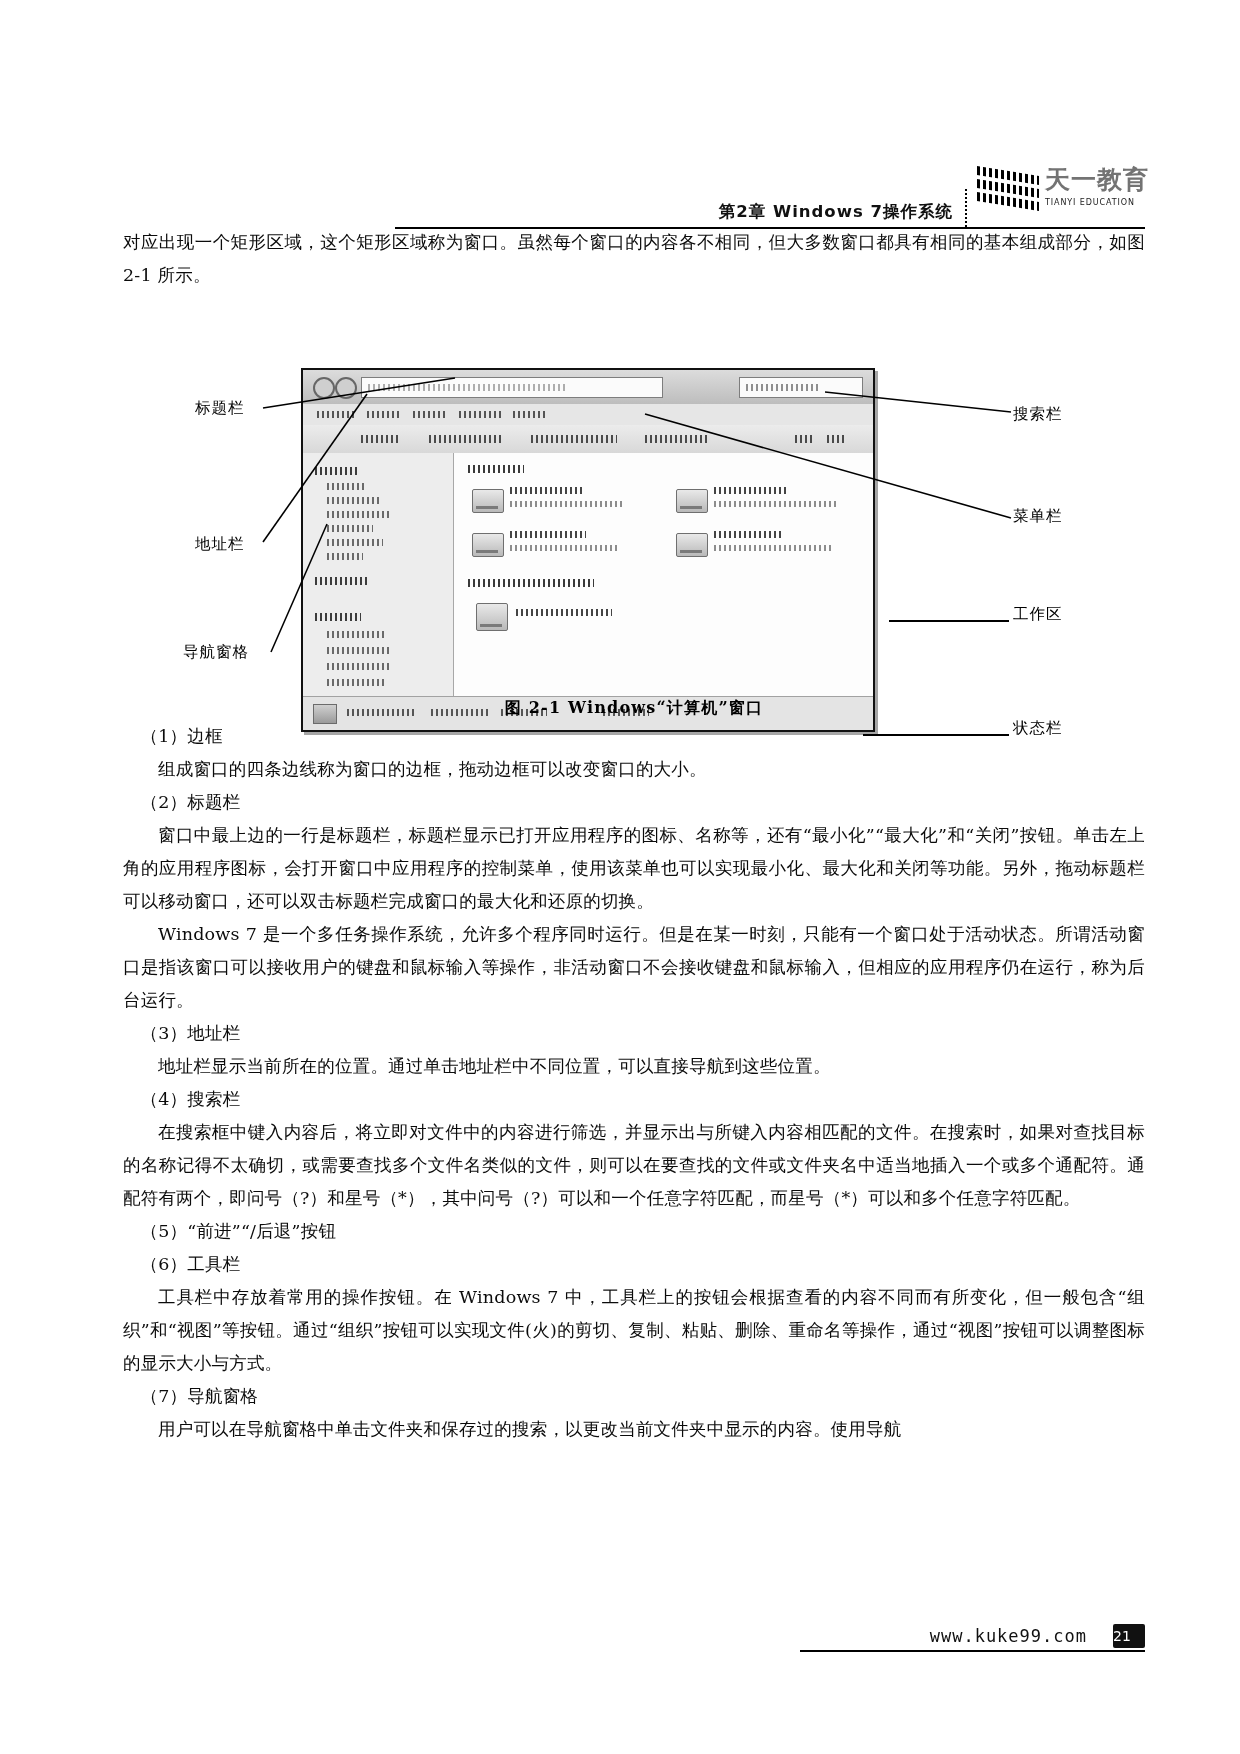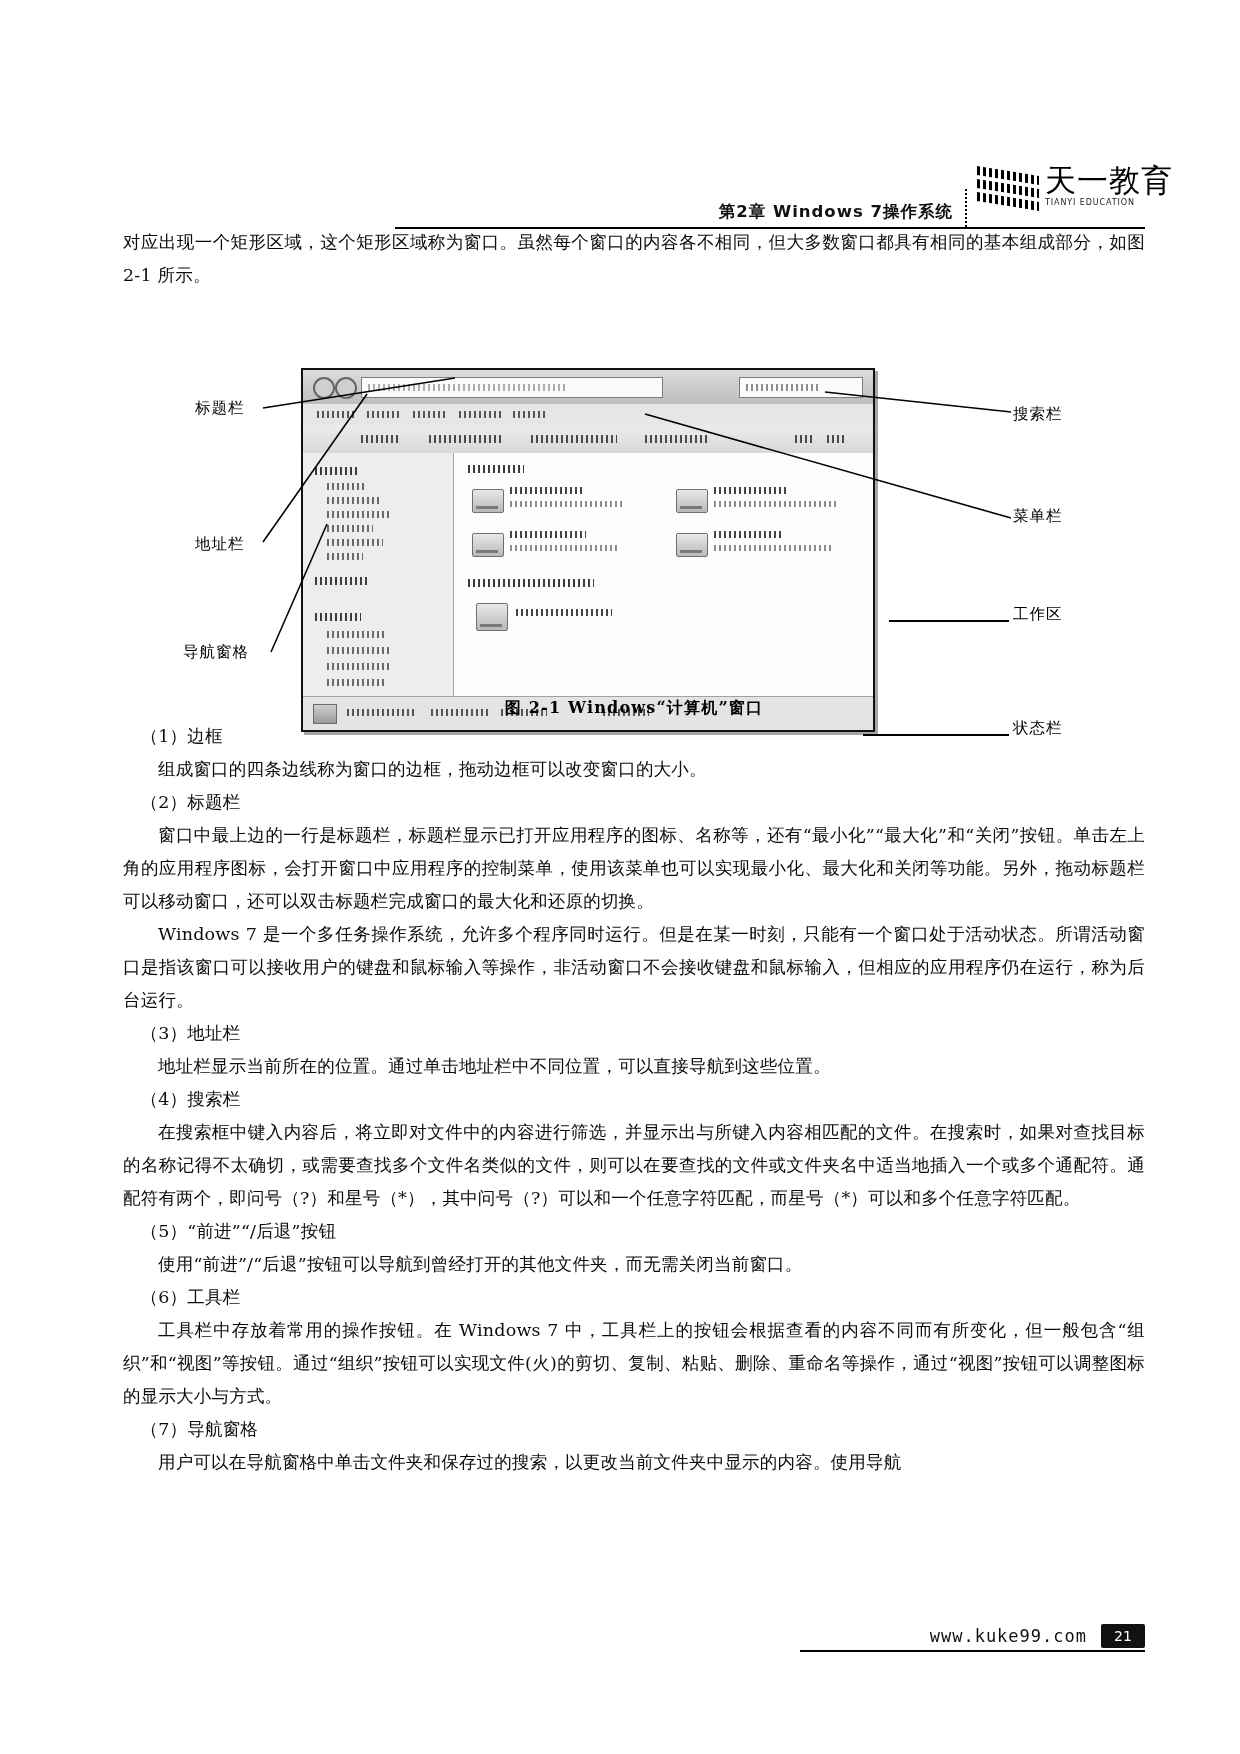--- a/index.html
+++ b/index.html
@@ -72,26 +72,26 @@
     background: repeating-linear-gradient(90deg,#000 0 3px,#fff 3px 6px);
     transform: skewY(9deg);
   }
   .logo-mark i:nth-child(1){ top: 2px; }
   .logo-mark i:nth-child(2){ top: 15px; }
   .logo-mark i:nth-child(3){ top: 28px; }
   .logo-text {
     position: absolute;
     left: 70px;
     top: 0px;
-    font-size: 31px;
-    font-weight: normal;
+    font-size: 25px;
+    font-weight: bold;
     letter-spacing: 1px;
     white-space: nowrap;
     line-height: 34px;
-    color: #000000;
+    color: #737373;
   }
   .logo-sub {
     position: absolute;
     left: 70px;
     top: 35px;
     font-size: 8px;
     letter-spacing: 0.9px;
     color: #222;
     white-space: nowrap;
   }
@@ -310,25 +310,24 @@
     position: absolute;
     right: 58px; top: 4px;
     font-size: 17px;
     font-family: "DejaVu Sans Mono", "Liberation Mono", monospace;
     letter-spacing: 1px;
     color: #111;
   }
   .footer-pg {
     position: absolute;
     right: 0; top: 2px;
-    width: 44px; height: 24px;
+    width: 32px; height: 24px;
     background: #111;
     color: #fff;
     font-size: 14px;
-    text-align: center;
     line-height: 24px;
     border-radius: 2px;
   }
 </style>
 </head>
 <body>
 
 <div class="page">
 
   <div class="header">
@@ -494,21 +493,20 @@
     <p class="para indent">窗口中最上边的一行是标题栏，标题栏显示已打开应用程序的图标、名称等，还有“最小化”“最大化”和“关闭”按钮。单击左上角的应用程序图标，会打开窗口中应用程序的控制菜单，使用该菜单也可以实现最小化、最大化和关闭等功能。另外，拖动标题栏可以移动窗口，还可以双击标题栏完成窗口的最大化和还原的切换。</p>
     <p class="para indent">Windows 7 是一个多任务操作系统，允许多个程序同时运行。但是在某一时刻，只能有一个窗口处于活动状态。所谓活动窗口是指该窗口可以接收用户的键盘和鼠标输入等操作，非活动窗口不会接收键盘和鼠标输入，但相应的应用程序仍在运行，称为后台运行。</p>
 
     <p class="para indent1">（3）地址栏</p>
     <p class="para indent">地址栏显示当前所在的位置。通过单击地址栏中不同位置，可以直接导航到这些位置。</p>
 
     <p class="para indent1">（4）搜索栏</p>
     <p class="para indent">在搜索框中键入内容后，将立即对文件中的内容进行筛选，并显示出与所键入内容相匹配的文件。在搜索时，如果对查找目标的名称记得不太确切，或需要查找多个文件名类似的文件，则可以在要查找的文件或文件夹名中适当地插入一个或多个通配符。通配符有两个，即问号（?）和星号（*），其中问号（?）可以和一个任意字符匹配，而星号（*）可以和多个任意字符匹配。</p>
 
     <p class="para indent1">（5）“前进”“/后退”按钮</p>
-    <p class="para indent">使用“前进”/“后退”按钮可以导航到曾经打开的其他文件夹，而无需关闭当前窗口。</p>
 
     <p class="para indent1">（6）工具栏</p>
     <p class="para indent">工具栏中存放着常用的操作按钮。在 Windows 7 中，工具栏上的按钮会根据查看的内容不同而有所变化，但一般包含“组织”和“视图”等按钮。通过“组织”按钮可以实现文件(火)的剪切、复制、粘贴、删除、重命名等操作，通过“视图”按钮可以调整图标的显示大小与方式。</p>
 
     <p class="para indent1">（7）导航窗格</p>
     <p class="para indent">用户可以在导航窗格中单击文件夹和保存过的搜索，以更改当前文件夹中显示的内容。使用导航</p>
   </div>
 
   <div class="footer">
     <div class="footer-rule"></div>

